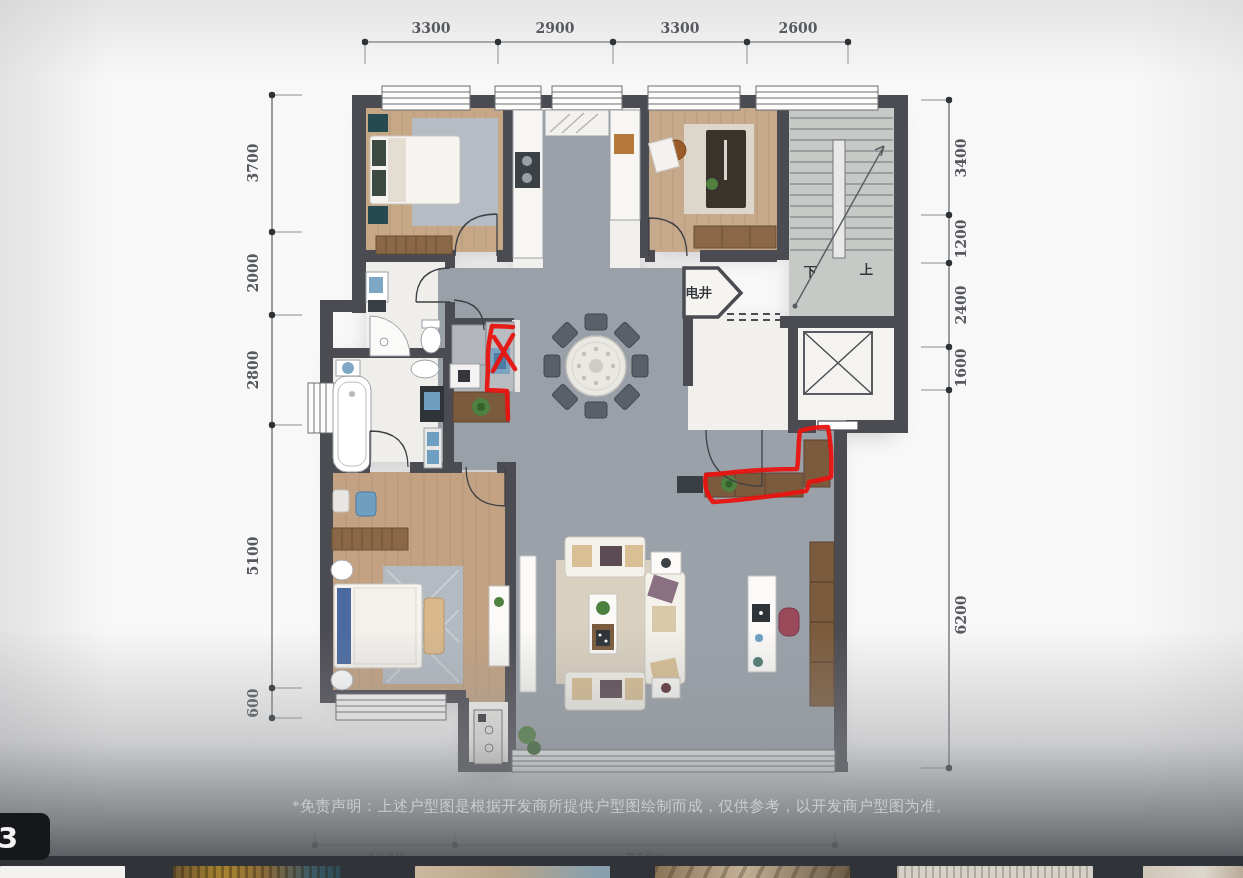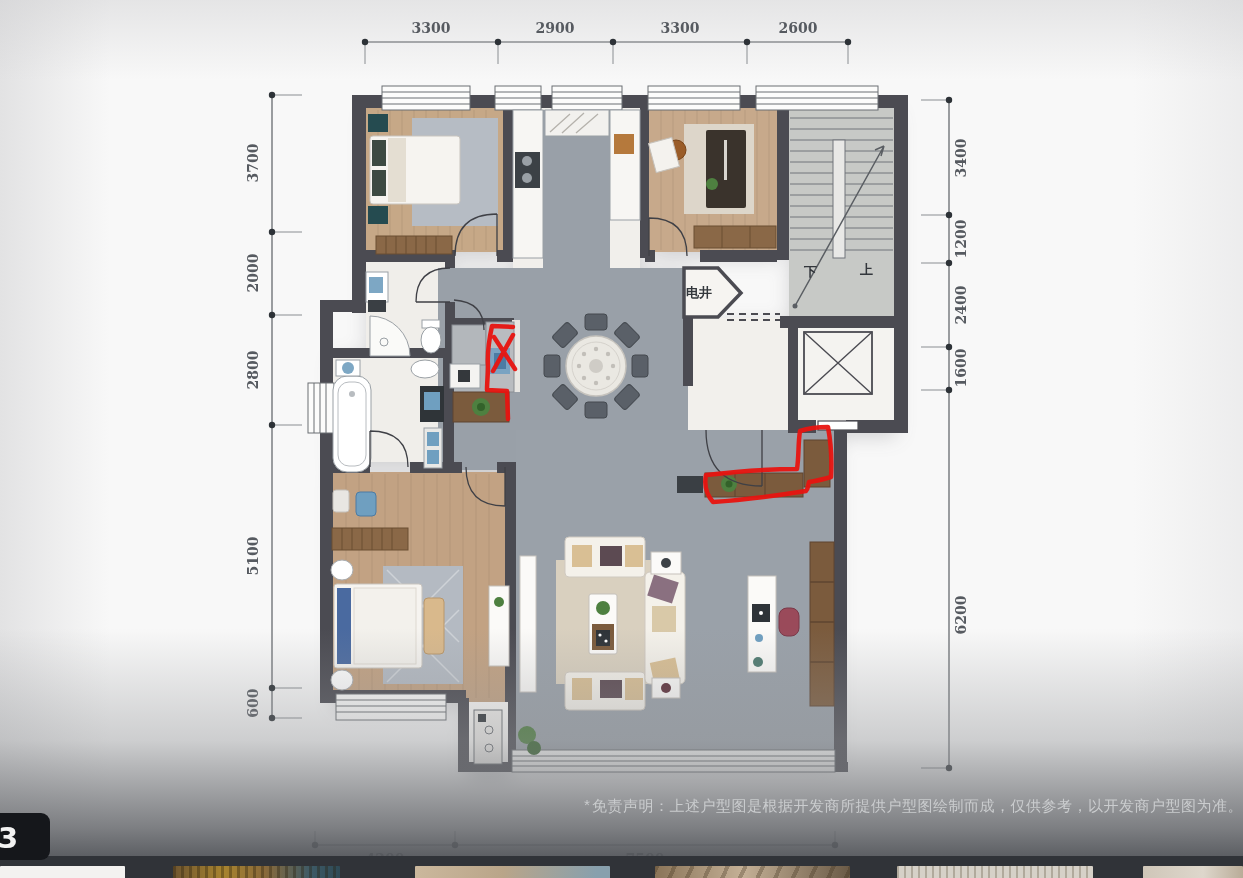--- a/index.html
+++ b/index.html
@@ -6,22 +6,22 @@
   .page{position:relative;width:1243px;height:878px;background:#f8f8f8;overflow:hidden;
         font-family:"DejaVu Sans",sans-serif;}
   .vignette{position:absolute;inset:0;z-index:0;pointer-events:none;background:
     linear-gradient(180deg, rgba(205,205,207,.45) 0, rgba(255,255,255,0) 80px),
     linear-gradient(90deg, rgba(205,205,207,.5) 0, rgba(255,255,255,0) 110px),
     linear-gradient(270deg, rgba(215,215,217,.35) 0, rgba(255,255,255,0) 110px);}
   svg.plan{position:absolute;left:0;top:0;z-index:1;}
   .bottom-fade{position:absolute;left:0;top:628px;width:100%;height:250px;z-index:2;pointer-events:none;
     background:linear-gradient(180deg, rgba(150,152,155,0) 0%, rgba(146,148,151,.42) 45%,
       rgba(108,110,114,.88) 80%, rgba(73,76,81,.98) 97%, #474a4f 100%);}
-  .disclaimer{position:absolute;left:0;top:797px;width:100%;text-align:right;z-index:6;
-    color:#caccce;font-size:15px;letter-spacing:.5px;font-family:Liberation Mono, monospace;}
+  .disclaimer{position:absolute;left:0;top:797px;width:100%;text-align:center;z-index:6;
+    color:#caccce;font-size:15px;letter-spacing:.5px;font-family:Liberation Serif, serif;}
   .bottom-bar{position:absolute;left:0;top:856px;width:100%;height:22px;background:#303338;z-index:4;}
   .thumb{position:absolute;top:866px;height:20px;z-index:5;border-radius:1px;}
   .t1{left:0;width:125px;background:#f3f2f0;}
   .t2{left:173px;width:167px;background:
       repeating-linear-gradient(90deg, rgba(40,30,10,.35) 0 3px, rgba(255,255,255,0) 3px 8px),
       linear-gradient(90deg,#6e5530,#a8842f 30%,#8a6a3a 55%,#3e5a66 82%,#2e4a56);}
   .t3{left:415px;width:195px;background:linear-gradient(100deg,#cbb89d,#b9a589 45%,#88a0ad 92%);}
   .t4{left:655px;width:195px;background:
       repeating-linear-gradient(115deg, rgba(60,45,25,.3) 0 4px, rgba(255,255,255,0) 4px 16px),
       linear-gradient(90deg,#8a7458,#c4b096 45%,#6a5a46);}

